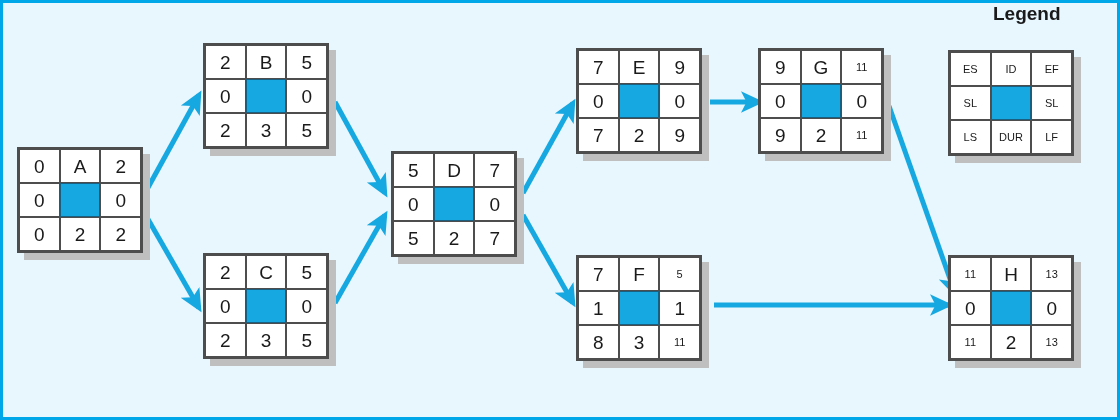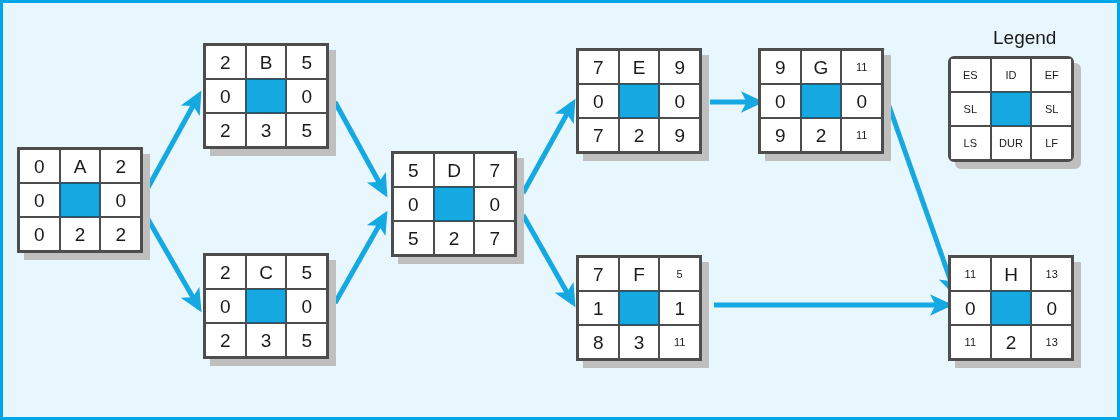--- a/index.html
+++ b/index.html
@@ -178,23 +178,23 @@
     <div class="cell">H</div>
     <div class="cell small">13</div>
     <div class="cell">0</div>
     <div class="cell center-blue"></div>
     <div class="cell">0</div>
     <div class="cell small">11</div>
     <div class="cell">2</div>
     <div class="cell small">13</div>
   </div>
 
-  <div class="legend-title" style="left:990px; top:24px;">Legend</div>
-
-  <div class="node" style="left:945px; top:53px;border-radius:6px;">
+  <div class="legend-title" style="left:990px; top:0;font-weight:bold;">Legend</div>
+
+  <div class="node" style="left:945px; top:47px;">
     <div class="cell small">ES</div>
     <div class="cell small">ID</div>
     <div class="cell small">EF</div>
     <div class="cell small">SL</div>
     <div class="cell center-blue"></div>
     <div class="cell small">SL</div>
     <div class="cell small">LS</div>
     <div class="cell small">DUR</div>
     <div class="cell small">LF</div>
   </div>

